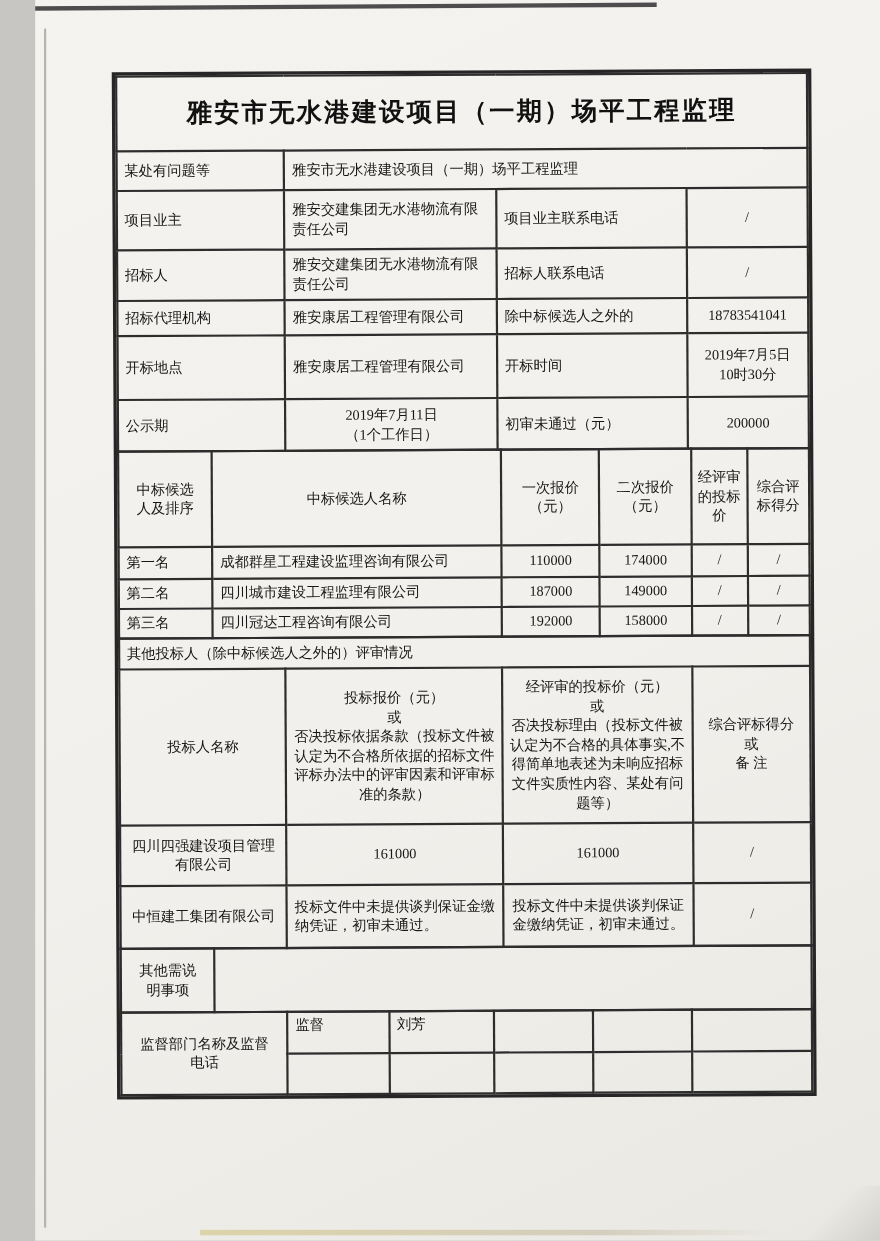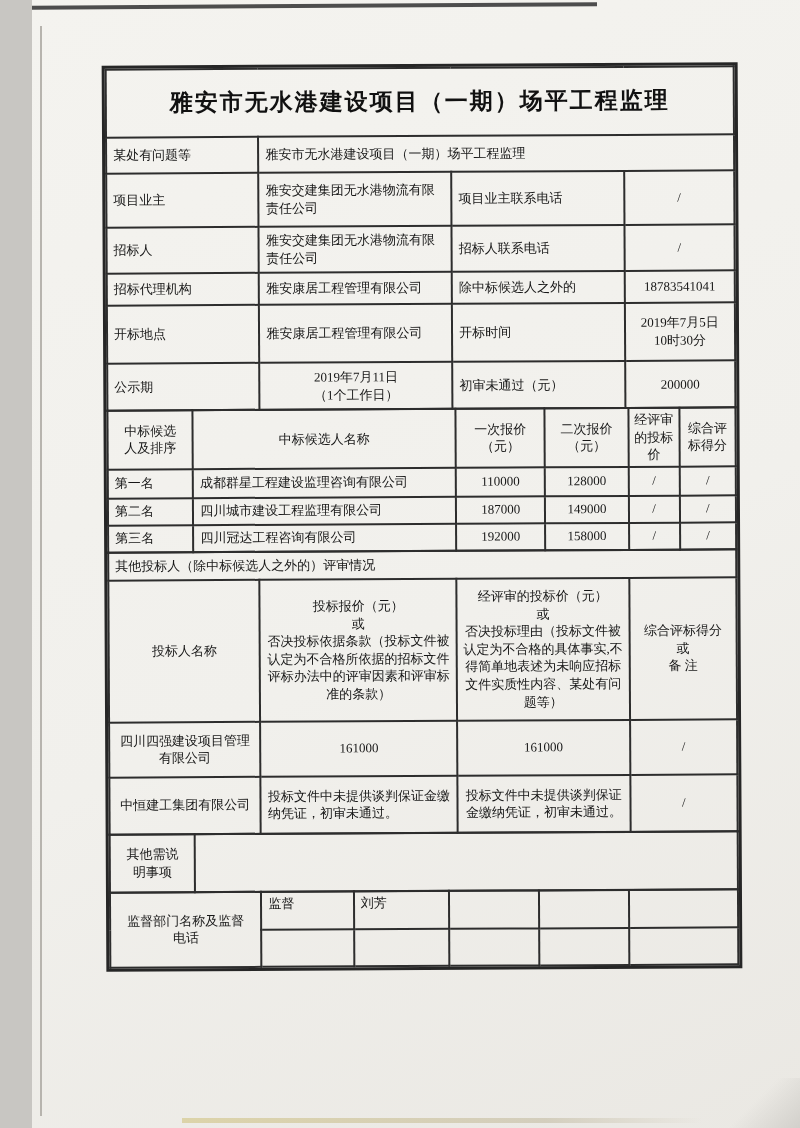--- a/index.html
+++ b/index.html
@@ -115,31 +115,31 @@
         </colgroup>
       <tbody>
           <tr style="height:56px">
         <td class="c">中标候选
 人及排序</td>
         <td class="c">中标候选人名称</td>
         <td class="c">一次报价
 （元）</td>
         <td class="c">二次报价
 （元）</td>
-        <td class="c" style="padding:2px 2px">经评审
+        <td class="c" style="padding:16px 2px">经评审
 的投标
 价</td>
         <td class="c" style="padding:2px 2px">综合评
 标得分</td>
       </tr>
       <tr style="height:29px">
         <td>第一名</td>
         <td>成都群星工程建设监理咨询有限公司</td>
         <td class="c">110000</td>
-        <td class="c">128000</td>
+        <td class="c">174000</td>
         <td class="c">/</td>
         <td class="c">/</td>
       </tr>
       <tr style="height:27px">
         <td>第二名</td>
         <td>四川城市建设工程监理有限公司</td>
         <td class="c">187000</td>
         <td class="c">149000</td>
         <td class="c">/</td>
         <td class="c">/</td>

